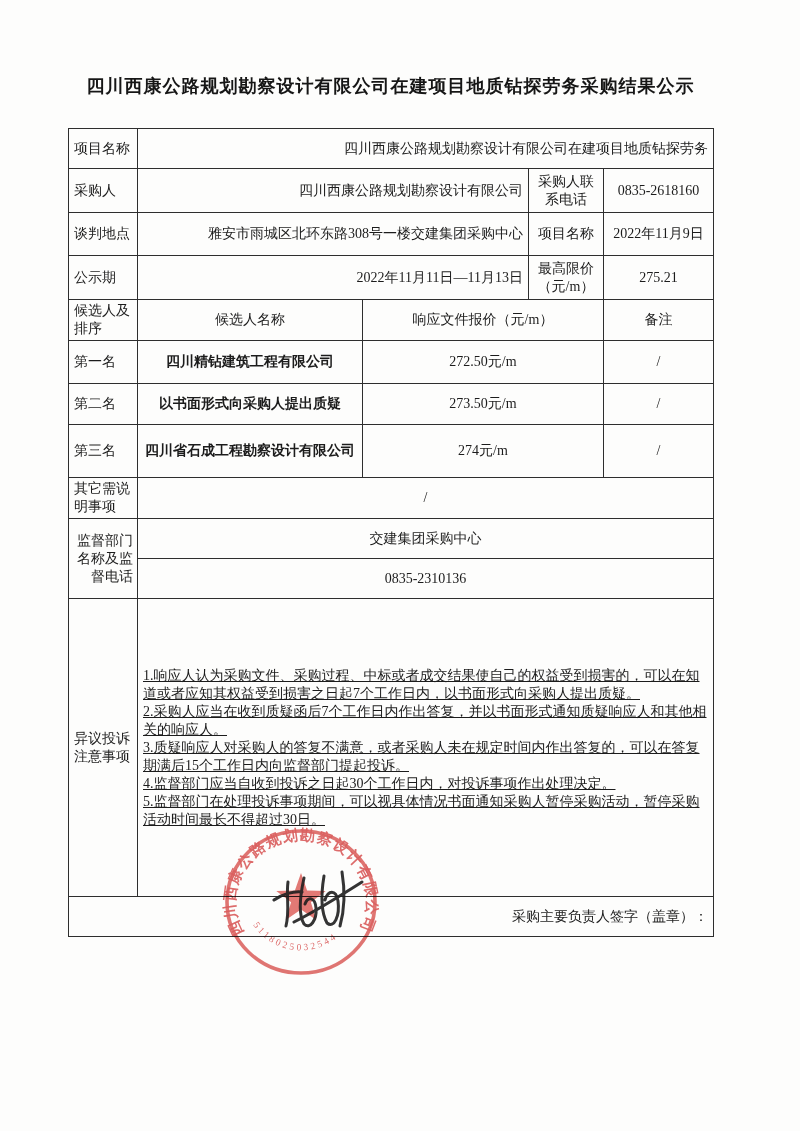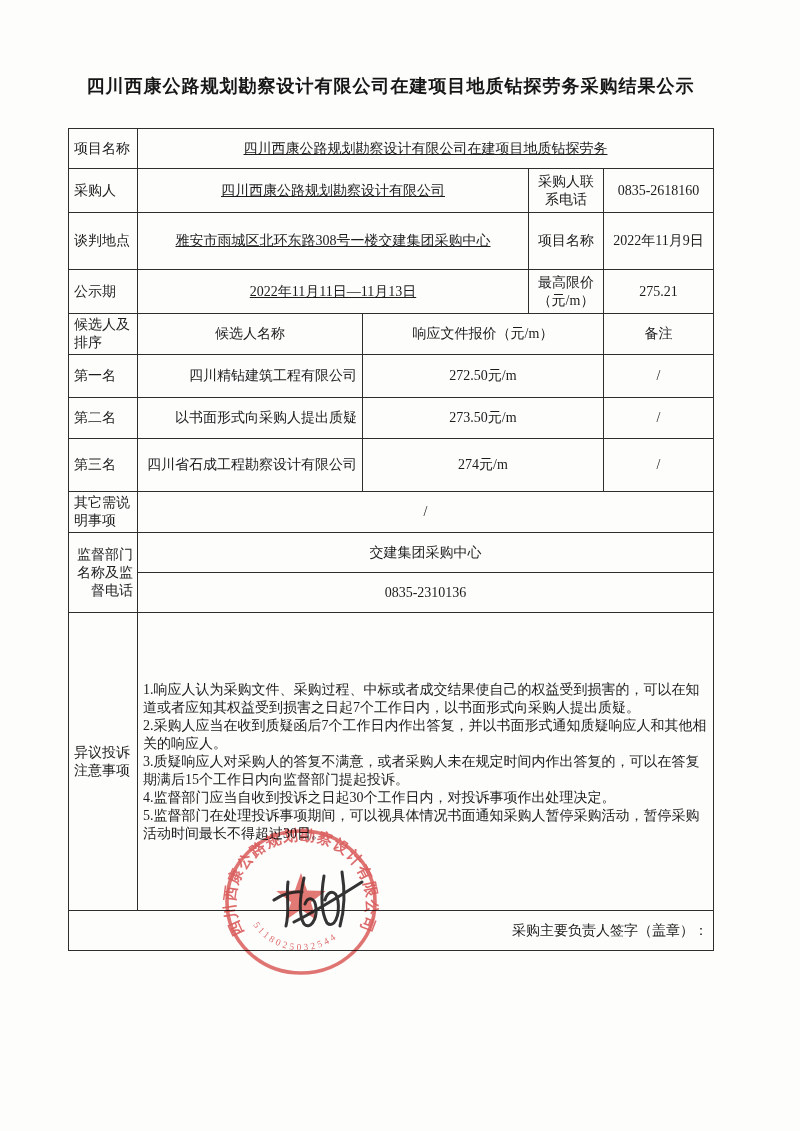--- a/index.html
+++ b/index.html
@@ -25,25 +25,25 @@
   table.main td {
     border:1.6px solid #2e2e2e;
     font-size:14px; line-height:18px;
     vertical-align:middle;
     padding:2px 5px;
     background:transparent;
     word-break:break-all;
     margin-left:22px;
   }
   td.lbl   { text-align:left; padding-left:5px; padding-right:4px; }
-  td.val-l { text-align:center; padding-left:7px;text-decoration:underline; }
+  td.val-l { text-align:right; padding-left:7px; }
   td.c     { text-align:center; }
-  td.name-cell { text-align:right; padding:2px 12px 2px 7px; }
+  td.name-cell { text-align:center; padding:2px 12px 2px 7px;font-weight:bold; }
   td.dispute-cell { padding:8px 8px; font-size:13.5px; line-height:21.5px; text-align:left; }
-  td.dispute-cell .item { display:block; }
+  td.dispute-cell .item { display:block;text-decoration:underline; }
   td.sig-cell { text-align:right; padding-left:7px; }
 
   .stamp-wrap {
     position:absolute; left:222px; top:827px; width:158px; height:150px;
     mix-blend-mode:multiply; opacity:0.92; pointer-events:none;
   }
   .signature-wrap {
     position:absolute; left:266px; top:866px; width:112px; height:78px;
     pointer-events:none;
   }
@@ -70,21 +70,21 @@
         <td class="val-l" colspan="4">四川西康公路规划勘察设计有限公司在建项目地质钻探劳务</td>
       </tr>
 
       <tr style="height:44px">
         <td class="lbl">采购人</td>
         <td class="val-l" colspan="2">四川西康公路规划勘察设计有限公司</td>
         <td class="c">采购人联系电话</td>
         <td class="c">0835-2618160</td>
       </tr>
 
-      <tr style="height:57px">
+      <tr style="height:43px">
         <td class="lbl">谈判地点</td>
         <td class="val-l" colspan="2">雅安市雨城区北环东路308号一楼交建集团采购中心</td>
         <td class="c">项目名称</td>
         <td class="c">2022年11月9日</td>
       </tr>
 
       <tr style="height:44px">
         <td class="lbl">公示期</td>
         <td class="val-l" colspan="2">2022年11月11日—11月13日</td>
         <td class="c">最高限价（元/m）</td>

